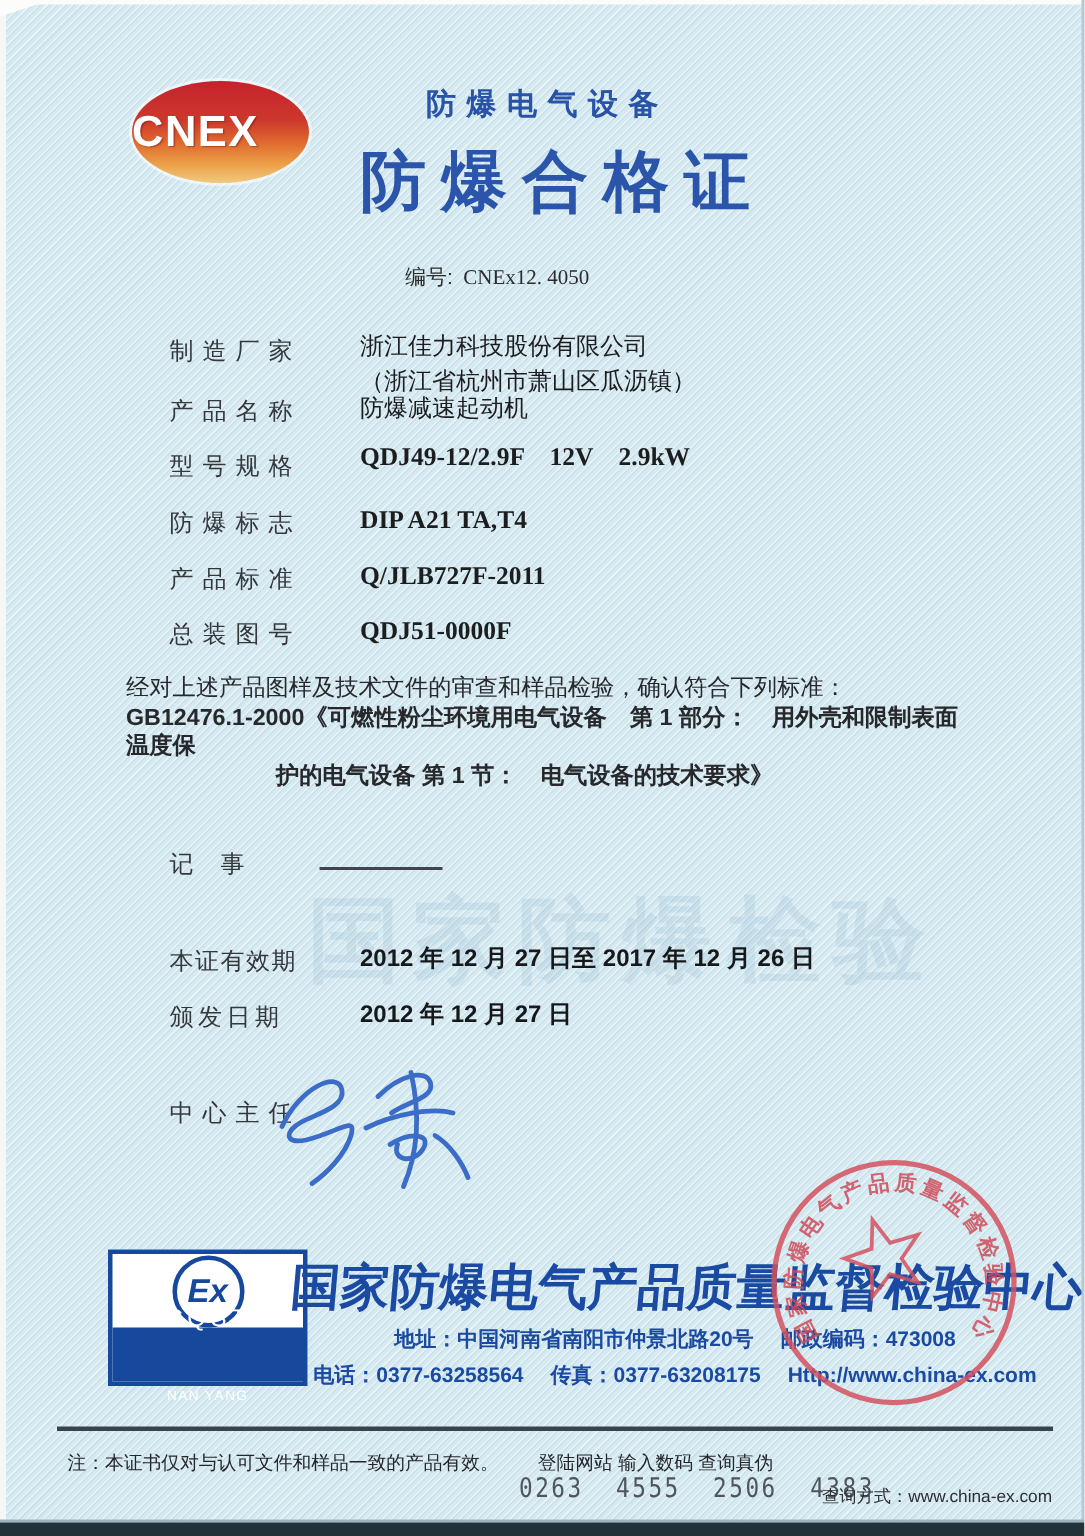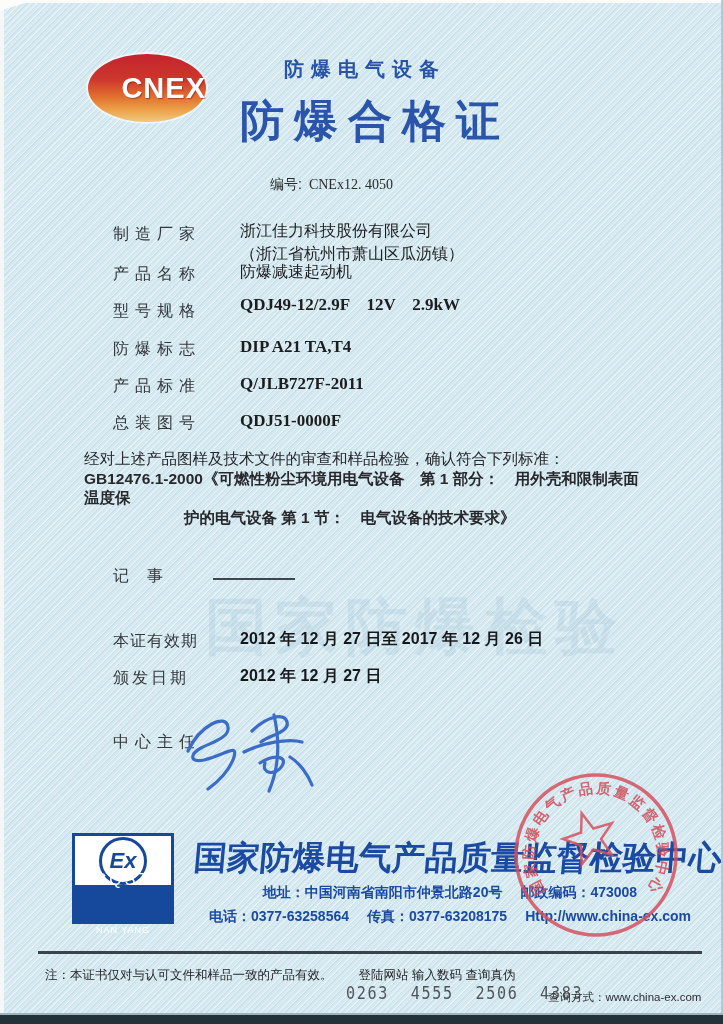--- a/index.html
+++ b/index.html
@@ -20,21 +20,21 @@
   .edge-bottom{left:0;bottom:0;width:100%;height:9px;background:#233139;}
   .corner{left:0;top:0;width:0;height:0;border-top:11px solid #fcfdfa;border-right:34px solid transparent;}
 
   
   .watermark{left:205px;top:585px;font-size:62px;font-weight:bold;letter-spacing:8px;
     color:rgba(122,170,196,0.16);white-space:nowrap;}
 
   
   .logo-ellipse{left:88px;top:54px;width:118px;height:68px;border-radius:50%;
     background:linear-gradient(180deg,#c4232d 0%,#cd372c 38%,#e06e2f 62%,#eca149 82%,#f2c87e 100%);
-    display:flex;align-items:center;justify-content:flex-end;
+    display:flex;align-items:center;justify-content:flex-start;
     box-shadow:0 0 0 2px rgba(255,255,255,0.55);}
   .logo-ellipse span{color:#fff;font-weight:bold;font-size:29px;letter-spacing:1px;
     text-shadow:1px 1px 1px rgba(120,30,20,0.55);}
   .logo-caption{left:84px;top:126px;width:126px;text-align:center;font-size:23px;
     color:#2f3338;letter-spacing:2px;}
   .hdr-subtitle{left:284px;top:56px;font-size:20px;font-weight:bold;color:#2853a6;
     letter-spacing:7px;white-space:nowrap;}
   .hdr-title{left:240px;top:92px;font-size:44px;font-weight:bold;color:#2b55ab;
     letter-spacing:10px;white-space:nowrap;}
   .cert-no{left:270px;top:176px;font-size:14px;color:#2b2b2b;white-space:nowrap;}
@@ -49,21 +49,21 @@
   .statement{left:84px;top:449px;width:570px;font-size:15.5px;line-height:19.5px;color:#26282c;}
   .statement .l1{font-weight:500;}
   .statement .l2{font-weight:600;}
   .statement .l3{font-weight:600;margin-left:100px;}
 
   .note-line{left:213px;top:578px;width:82px;height:2px;background:#41464c;}
 
   .sig-svg{left:178px;top:697px;}
 
   
-  .ex-logo{left:72px;top:833px;width:102px;height:91px;border:3px solid #16489c;background:#fff;
+  .ex-logo{left:72px;top:833px;width:133px;height:91px;border:3px solid #16489c;background:#fff;
     box-sizing:border-box;display:flex;flex-direction:column;}
   .ex-logo .top{flex:1;display:flex;align-items:center;justify-content:center;}
   .ex-logo .circle{width:42px;height:42px;border:3px solid #16489c;border-radius:50%;
     display:flex;align-items:center;justify-content:center;}
   .ex-logo .circle span{color:#16489c;font-weight:bold;font-style:italic;font-size:22px;}
   .ex-logo .band{height:36px;background:#16489c;color:#fff;text-align:center;line-height:1;
     display:flex;flex-direction:column;justify-content:center;gap:2px;}
   .ex-logo .band .cqst{font-size:16px;letter-spacing:3px;}
   .ex-logo .band .ny{font-size:9px;letter-spacing:1px;margin-top:36px;}
   .org-name{left:194px;top:836px;width:512px;font-size:33px;font-weight:bold;color:#1a4aa2;

